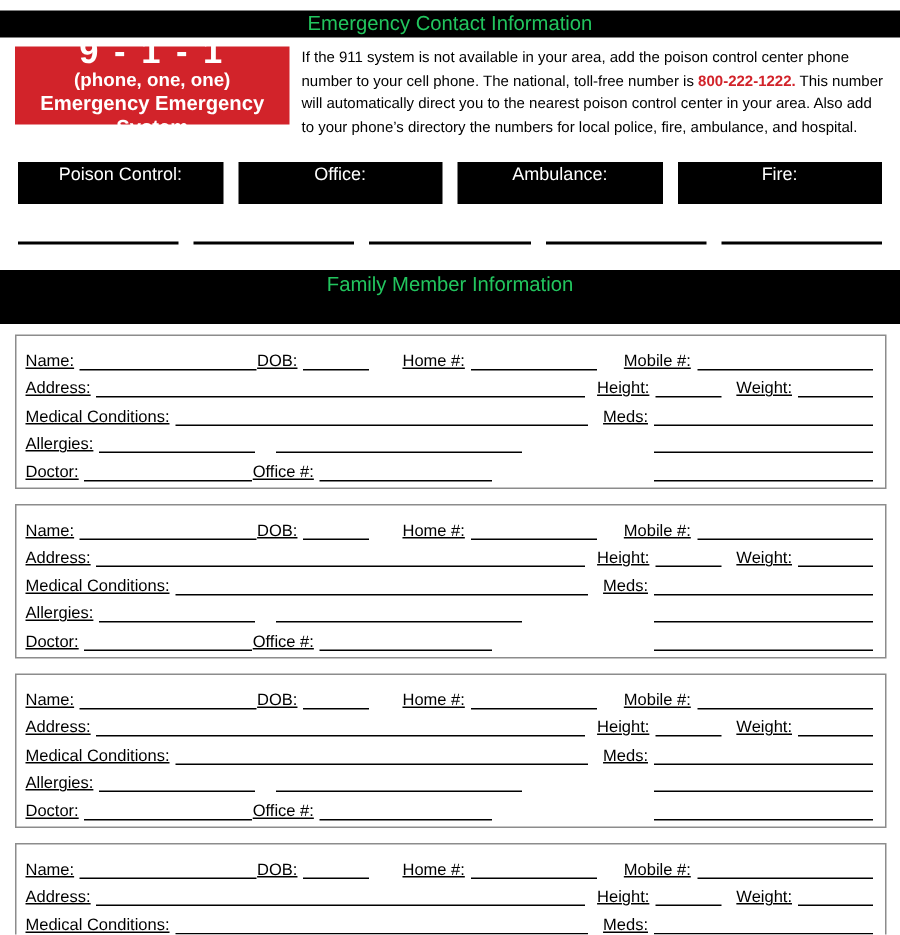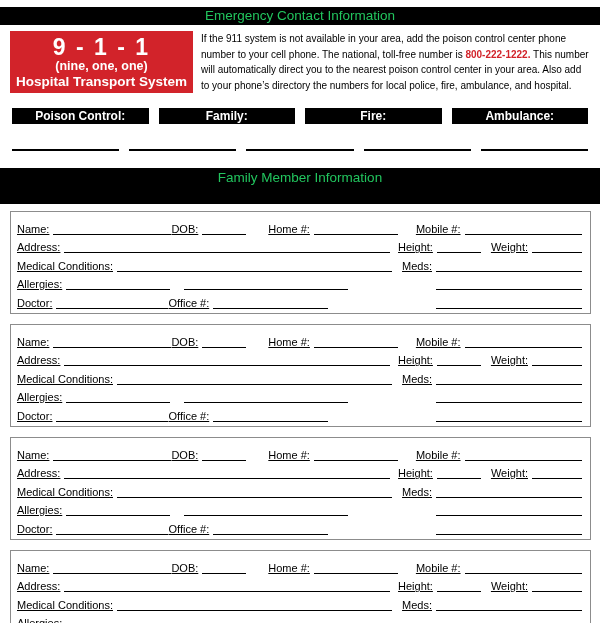--- a/index.html
+++ b/index.html
@@ -12,38 +12,38 @@
   }
   .bar {
     background: #000; color: #22c55e; font-weight: normal;
     text-align: center; width: 600px;
   }
   .top-bar { margin-top: 7px; height: 18px; line-height: 18px; font-size: 13.5px; }
   .family-bar { margin-top: 17px; height: 36px; line-height: 19px; font-size: 13.5px; }
 
   .top-section { display: flex; align-items: flex-start; margin: 6px 10px 0 10px; }
   .red-box {
-    width: 183px; height: 62px; flex: 0 0 183px;
+    width: 183px; height: 52px; flex: 0 0 183px;
     background: #d2232a; color: #fff; text-align: center;
     display: flex; flex-direction: column; justify-content: center;
   }
   .red-number { font-size: 23px; font-weight: bold; letter-spacing: 2px; line-height: 24px; }
   .red-words  { font-size: 12.5px; font-weight: bold; line-height: 15px; }
   .red-system { font-size: 13.5px; font-weight: bold; line-height: 16px; }
   .instructions {
     flex: 1 1 auto; padding-left: 8px;
     font-size: 10px; line-height: 15.5px;
   }
   .phone { color: #d2232a; font-weight: bold; }
 
   .contacts-row { display: flex; gap: 10px; margin: 15px 12px 0 12px; }
   .contact-box {
     flex: 1 1 0; background: #000; color: #fff;
-    font-weight: bold; font-size: 12px; text-align: center;
-    height: 16px; line-height: 16px;
+    font-weight: normal; font-size: 12px; text-align: center;
+    height: 28px; line-height: 16px;
   }
   .contact-lines { display: flex; gap: 10px; margin: 0 12px; height: 27px; }
   .contact-line { flex: 1 1 0; border-bottom: 2px solid #000; }
 
   .cards { margin-top: 7px; }
   .card {
     margin: 0 9px 10px 10px;
     border: 1px solid #8c8c8c;
     padding: 4px 8px 4px 6px;
     text-decoration: underline;
@@ -66,31 +66,31 @@
 </head>
 <body>
 
 <div class="bar top-bar">
   <span>Emergency Contact Information</span>
 </div>
 
 <div class="top-section">
   <div class="red-box">
     <div class="red-number">9 - 1 - 1</div>
-    <div class="red-words">(nine, one, one)</div>
-    <div class="red-system">Hospital Transport System</div>
+    <div class="red-words">(phone, one, one)</div>
+    <div class="red-system">Emergency Emergency System</div>
   </div>
   <div class="instructions"><span>If the 911 system is not available in your area, add the poison control center phone number to your cell phone. The national, toll-free number is </span><span class="phone">800-222-1222.</span><span> This number will automatically direct you to the nearest poison control center in your area. Also add to your phone’s directory the numbers for local police, fire, ambulance, and hospital.</span></div>
 </div>
 
 <div class="contacts-row">
   <div class="contact-box">Poison Control:</div>
-  <div class="contact-box">Family:</div>
+  <div class="contact-box">Office:</div>
+  <div class="contact-box">Ambulance:</div>
   <div class="contact-box">Fire:</div>
-  <div class="contact-box">Ambulance:</div>
 </div>
 <div class="contact-lines">
   <div class="contact-line"></div>
   <div class="contact-line"></div>
   <div class="contact-line"></div>
   <div class="contact-line"></div>
   <div class="contact-line"></div>
 </div>
 
 <div class="bar family-bar">

